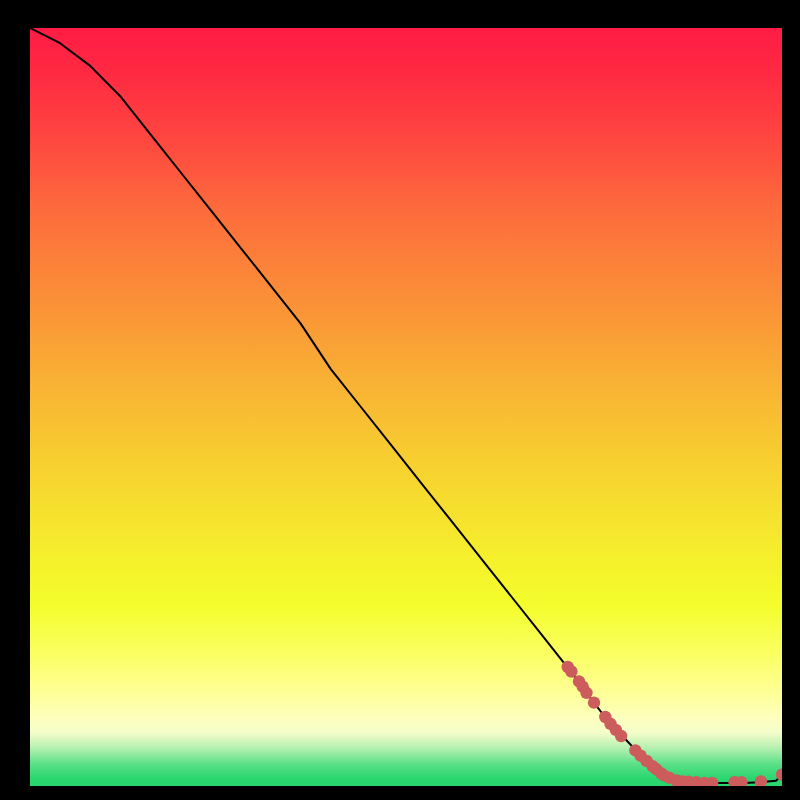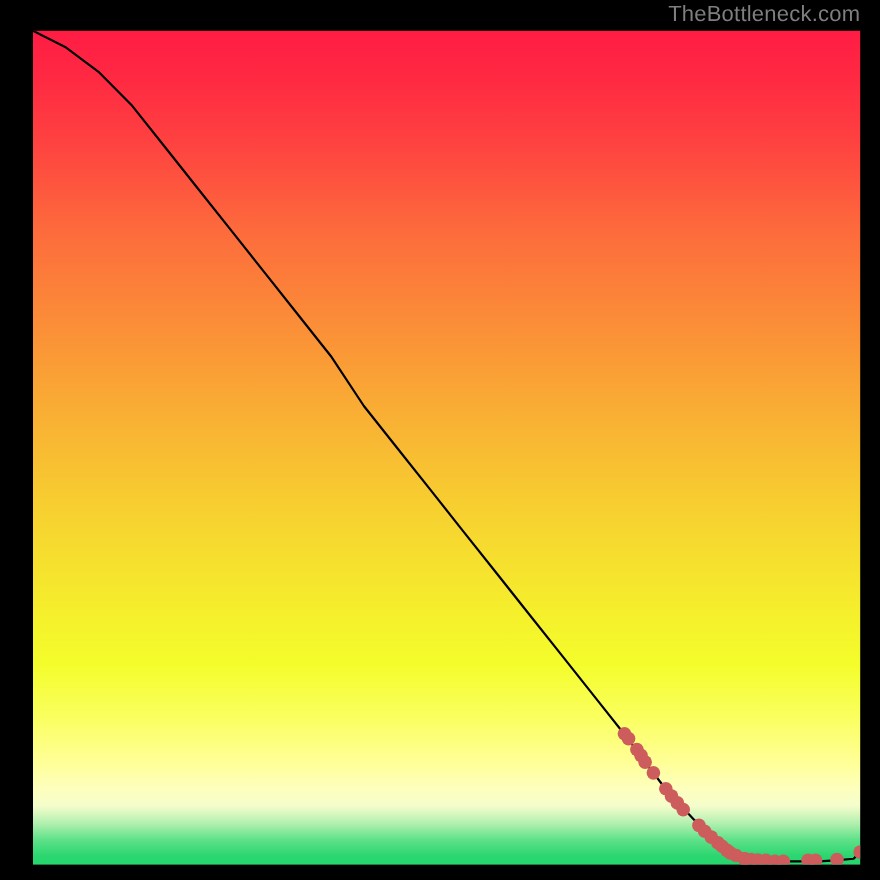--- a/index.html
+++ b/index.html
@@ -79,21 +79,20 @@
   .dot {
     fill: #cd5c5c;
     stroke: none;
   }
 </style>
 </head>
 <body>
 
 <div class="outer">
 
-  <div class="attribution">TheBottleneck.com</div>
 
   <div class="plot">
     <div class="gradient-bg"></div>
 
     <svg class="curve-layer" viewBox="0 0 752 758" preserveAspectRatio="none">
       <path id="main-line" class="line" d="M0.0 0.0 L30.1 15.2 L60.2 37.9 L90.2 68.2 L120.3 106.1 L150.4 144.0 L180.5 181.9 L210.6 219.8 L240.6 257.7 L270.7 295.6 L300.8 341.1 L330.9 379.0 L361.0 416.9 L391.0 454.8 L421.1 492.7 L451.2 530.6 L481.3 568.5 L511.4 606.4 L541.4 644.3 L556.5 664.8 L571.5 684.5 L586.6 701.9 L601.6 717.8 L616.6 733.0 L624.2 739.8 L631.7 745.1 L639.2 749.7 L646.7 752.7 L669.3 755.0 L691.8 755.0 L714.4 755.0 L729.4 754.2 L746.0 752.7 L752.0 746.6"></path>
       <g id="dots-group">
           <circle cx="537.7" cy="639.0" r="6.2" class="dot"></circle>
           <circle cx="541.4" cy="643.5" r="6.2" class="dot"></circle>
           <circle cx="549.0" cy="653.4" r="6.2" class="dot"></circle>

